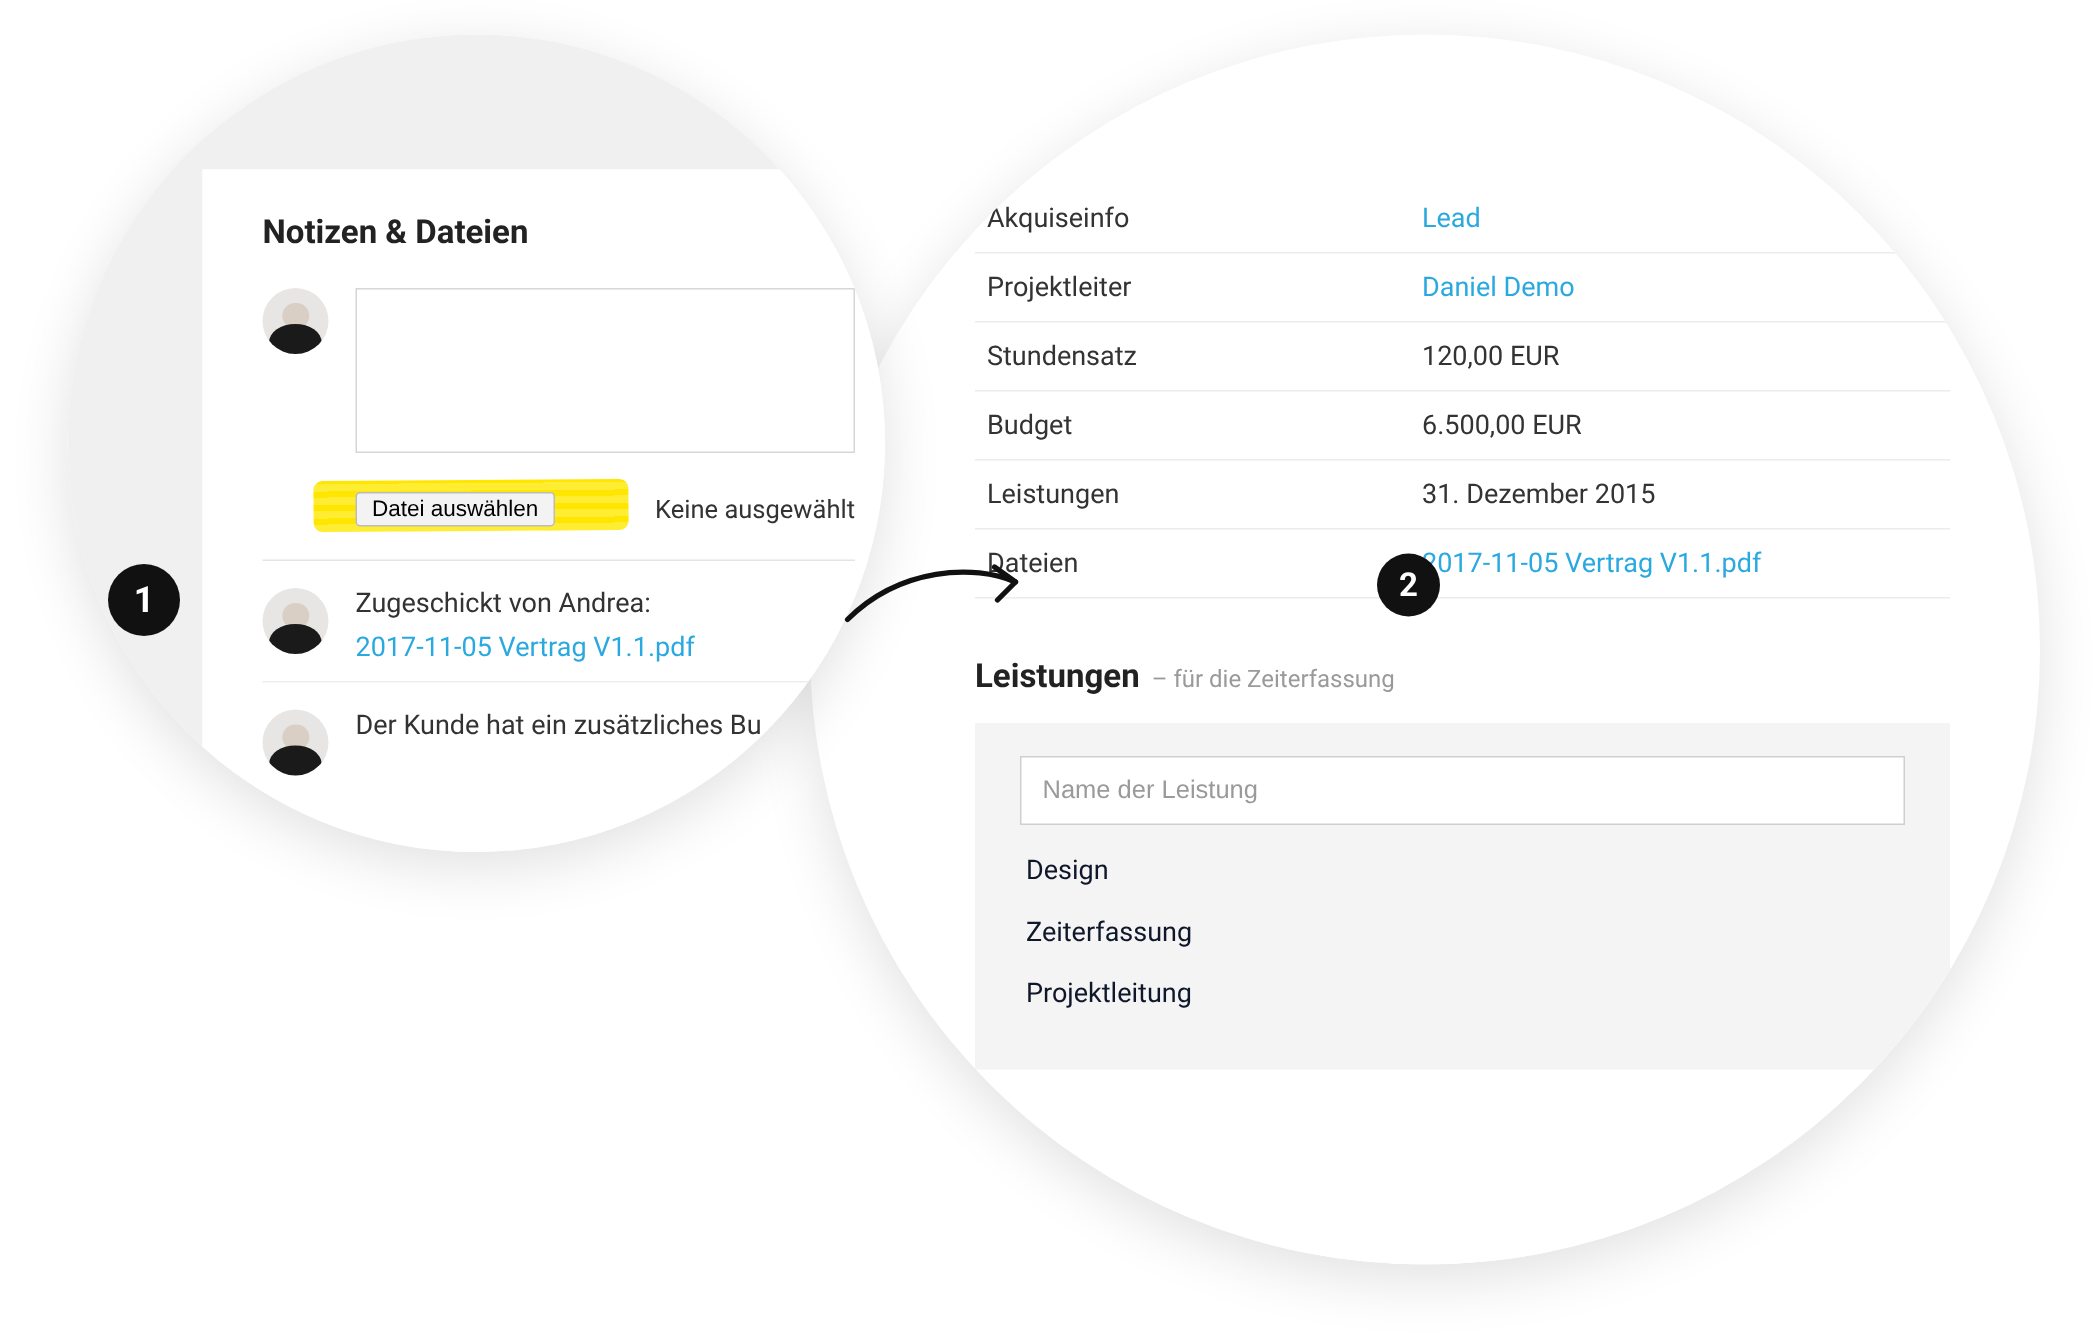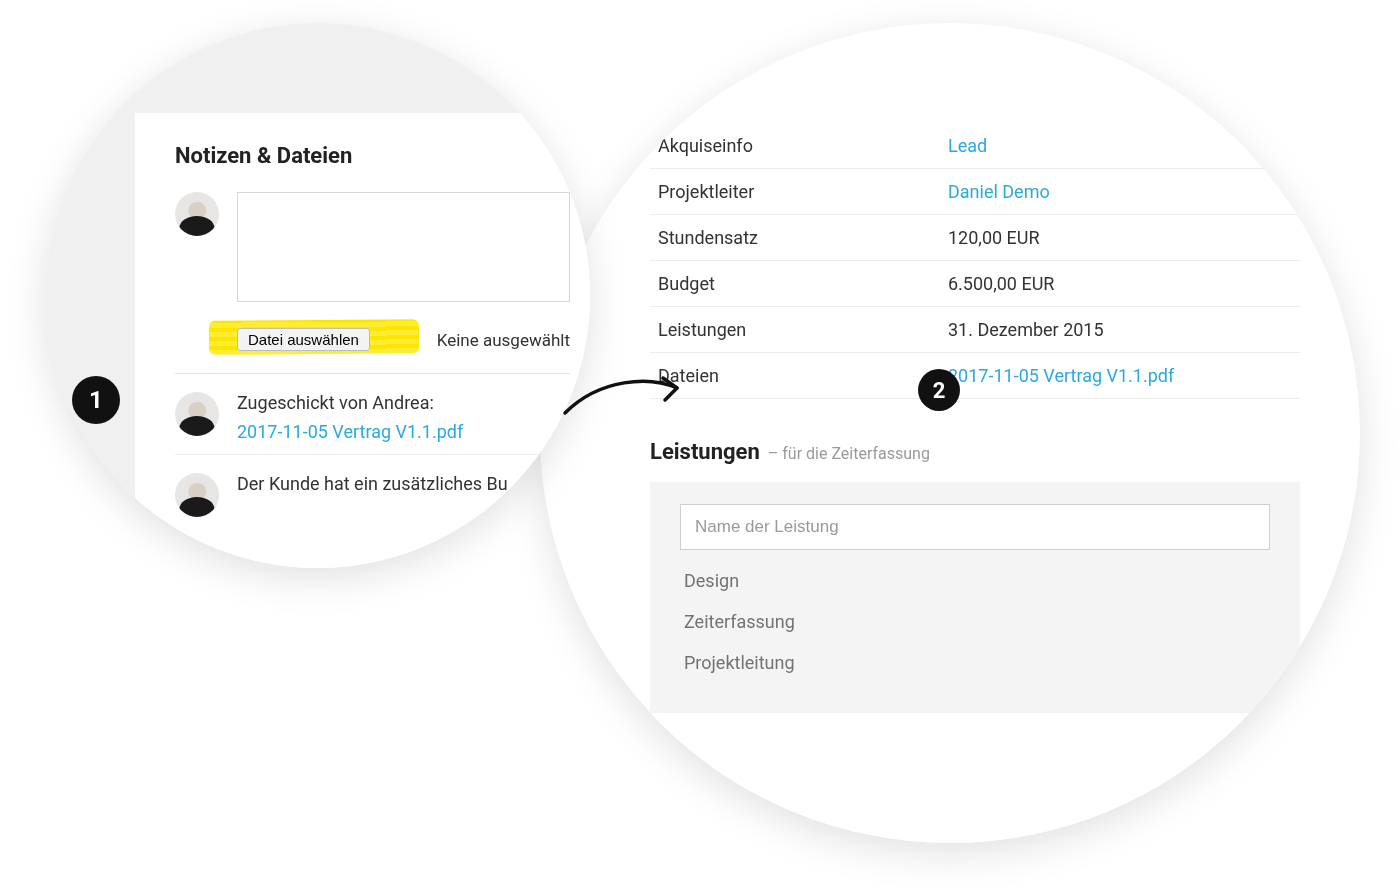--- a/index.html
+++ b/index.html
@@ -44,21 +44,21 @@
   .tbl tr td { padding:12px 8px; border-bottom:1px solid #ececec; vertical-align:middle; }
   .tbl tr td:first-child { width:290px; color:#333; }
   .tbl tr td:last-child { color:#333; }
   .badge2 { position:absolute; left:268px; top:246px; width:42px; height:42px; font-size:22px; }
 
   .section-head { margin-top:40px; font-size:22px; font-weight:700; color:#222; display:flex; align-items:baseline; gap:8px;text-align:right;}
   .section-sub { font-size:16px; font-weight:400; color:#9a9a9a; }
   .services-box { margin-top:18px; background:#f4f4f4; padding:22px 30px 40px; }
   .svc-input { width:100%; border:1px solid #cfcfcf; background:#fff; padding:12px 14px; font-size:17px; color:#ec4899; }
   .svc-input::placeholder { color:#9a9a9a; }
-  .svc-item { padding:20px 4px 0; font-size:18px; color:#737373; }
+  .svc-item { padding:20px 4px 0; font-size:18px; color:#0f172a; }
 
 </style>
 </head>
 <body>
 
 <div class="stage">
 
   <div class="circle c2">
     <div class="panel2">
       <table class="tbl">

